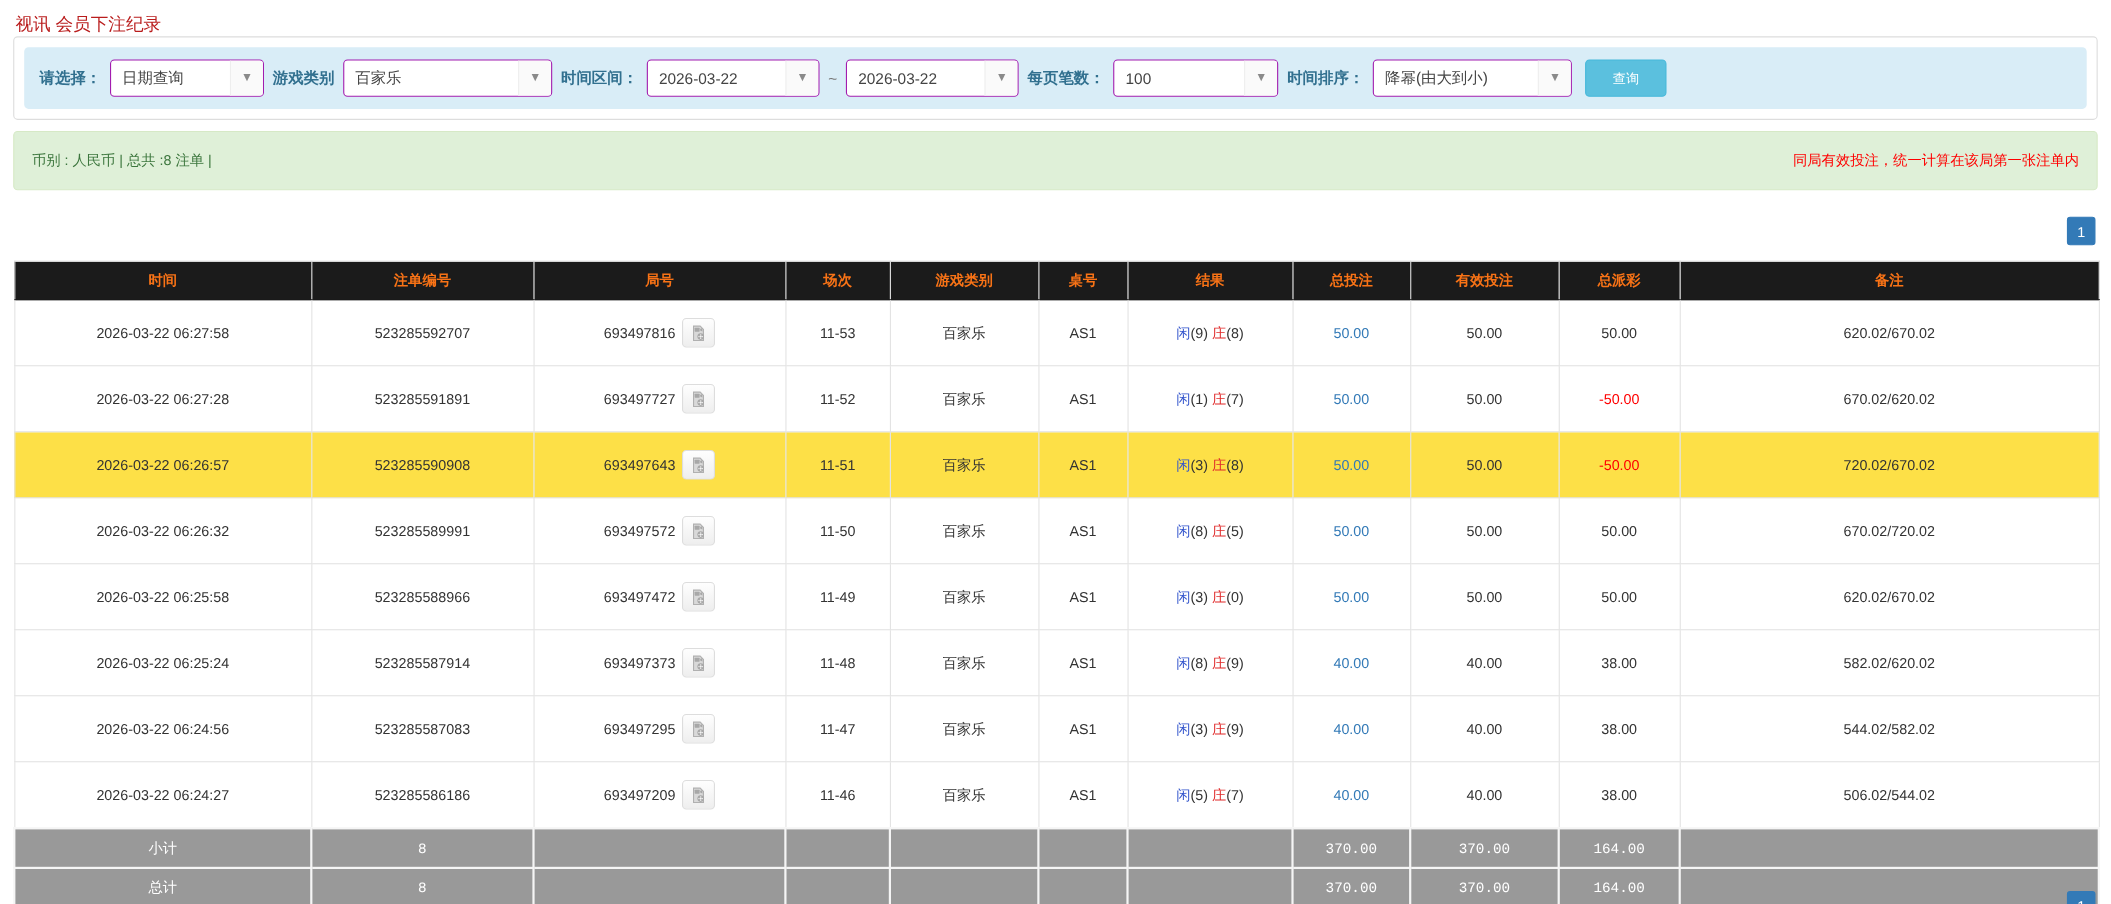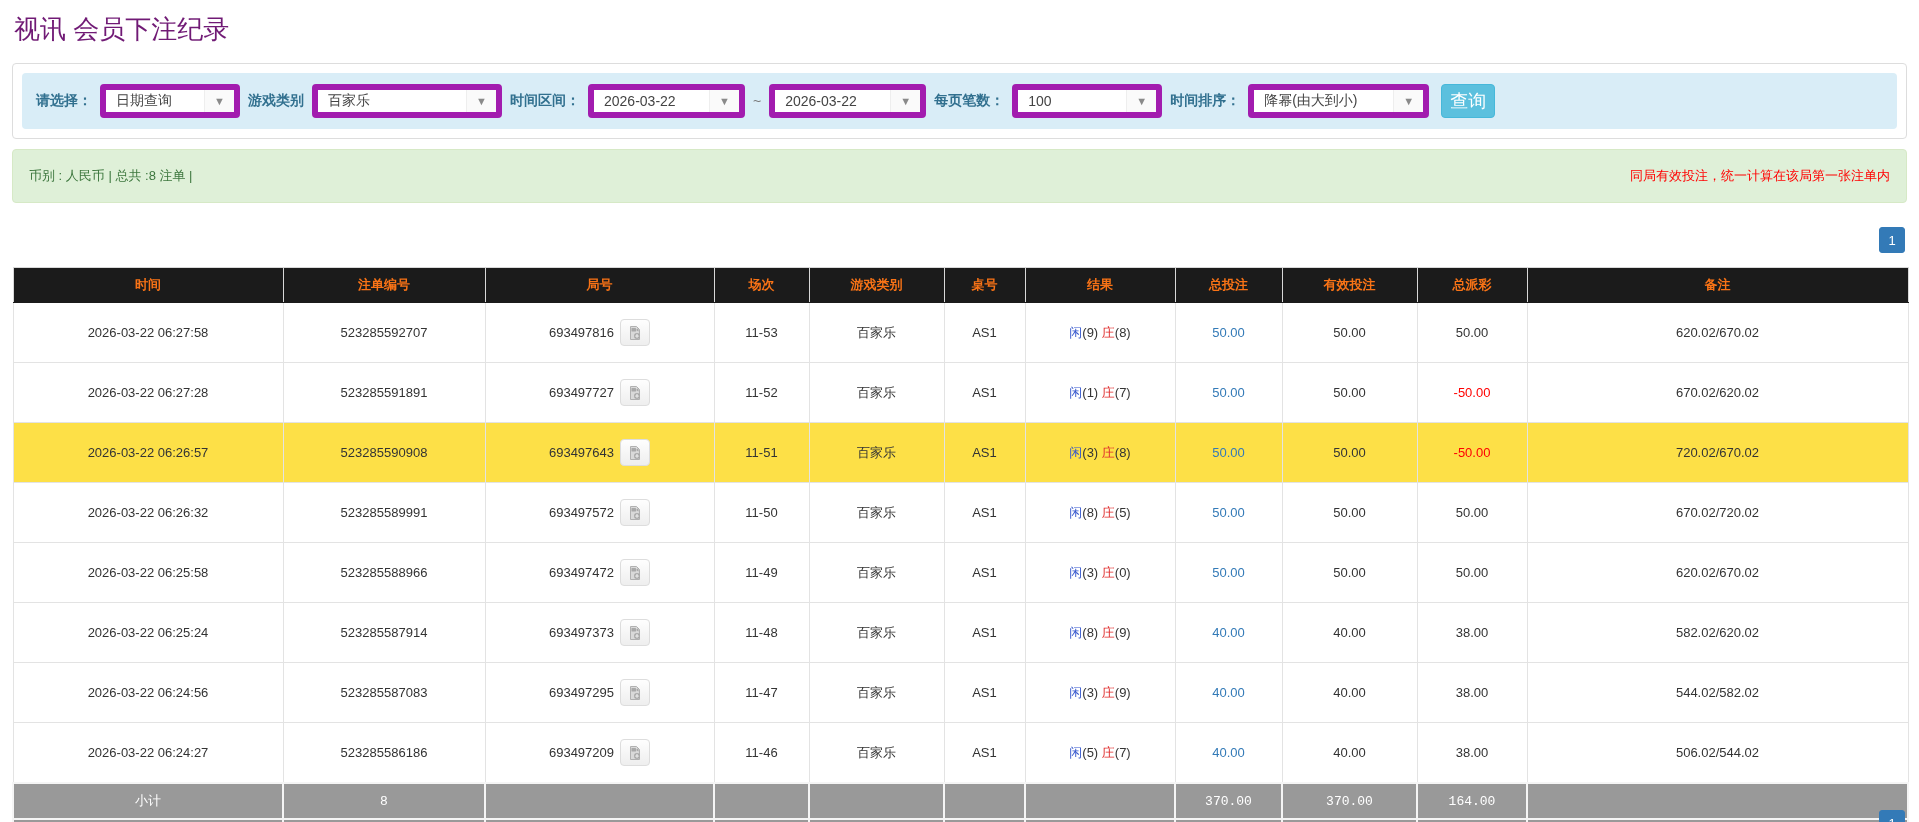--- a/index.html
+++ b/index.html
@@ -1,36 +1,36 @@
 <!DOCTYPE html>
 <html><head>
 <meta charset="utf-8">
 <style>
   * { box-sizing: border-box; margin: 0; padding: 0; }
   html,body { width: 1919px; height: 822px; overflow: hidden; background:#fff;
     font-family: "Liberation Sans", "DejaVu Sans", sans-serif; color:#333; }
   .page { position: relative; width: 1919px; height: 822px; padding: 8px 12px; overflow: hidden; }
 
   
-  .title { font-size: 26px; font-weight: 400; color: #701a75; margin: 4px 2px 16px 2px; }
+  .title { font-size: 16px; font-weight: 400; color: #b91c1c; margin: 4px 2px 0 2px; }
 
   
   .filter-panel { border: 1px solid #ddd; border-radius: 4px; background: #fff; padding: 9px; margin-bottom: 10px; }
   .filter-bar { background: #d9edf7; border-radius: 4px; padding: 11px 14px; display: flex; align-items: center; gap: 8px; }
   .flabel { color: #31708f; font-weight: bold; font-size: 14px; white-space: nowrap; }
   .tilde { color: #777; font-size: 14px; }
   .kselect { display: inline-flex; align-items: center; justify-content: space-between;
-    height: 34px; background: #fff; border: 6px solid #a21caf; border-radius: 4px; cursor: pointer; overflow: hidden; }
+    height: 34px; background: #fff; border: 1px solid #a21caf; border-radius: 4px; cursor: pointer; overflow: hidden; }
   .kval { padding: 0 10px; font-size: 14px; color: #444; white-space: nowrap; }
   .kcaret { width: 30px; align-self: stretch; display: flex; align-items: center; justify-content: center;
     color: #8a8a8a; font-size: 11px; background: #fafafa; border-left: 1px solid #eee; }
   .w-type { width: 140px; } .w-game { width: 190px; } .w-date { width: 157px; }
   .w-size { width: 150px; } .w-sort { width: 181px; }
-  .btn-search { height: 34px; padding: 0 8px; margin-left: 4px; background: #5bc0de; border: 1px solid #46b8da;
-    border-radius: 4px; color: #fff; font-size: 18px; cursor: pointer; }
+  .btn-search { height: 34px; padding: 0 24px; margin-left: 4px; background: #5bc0de; border: 1px solid #46b8da;
+    border-radius: 4px; color: #fff; font-size: 12px; cursor: pointer; }
 
   
   .info-bar { background: #dff0d8; border: 1px solid #d6e9c6; border-radius: 4px;
     padding: 17px 16px; display: flex; justify-content: space-between; align-items: flex-start; margin-bottom: 24px; }
   .info-left { color: #3c763d; font-size: 13px; }
   .info-right { color: #ff0000; font-size: 13px; }
 
   
   .pagination { display: flex; justify-content: flex-end; margin: 0 2px 14px 0; }
   .page-btn { min-width: 26px; height: 26px; line-height: 26px; text-align: center; background: #337ab7;

